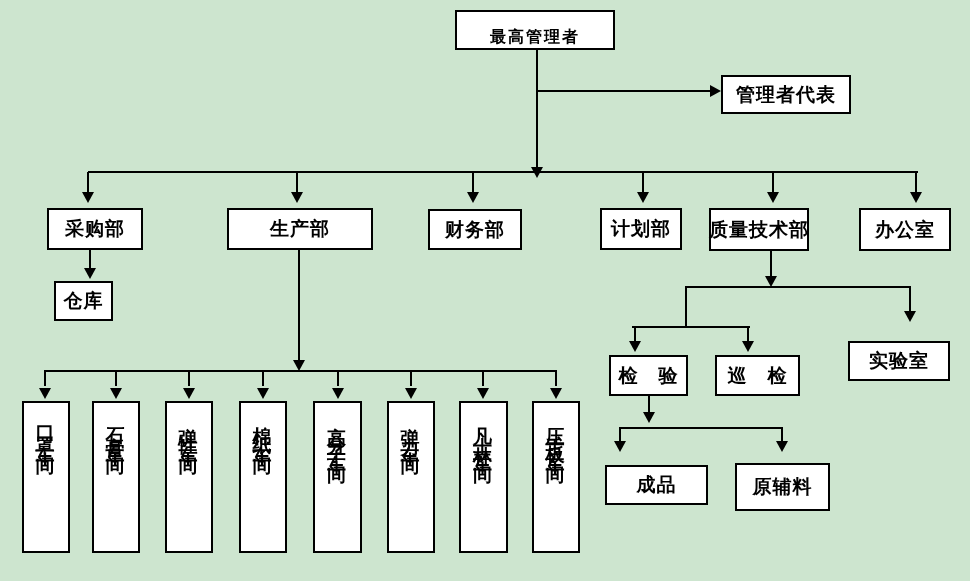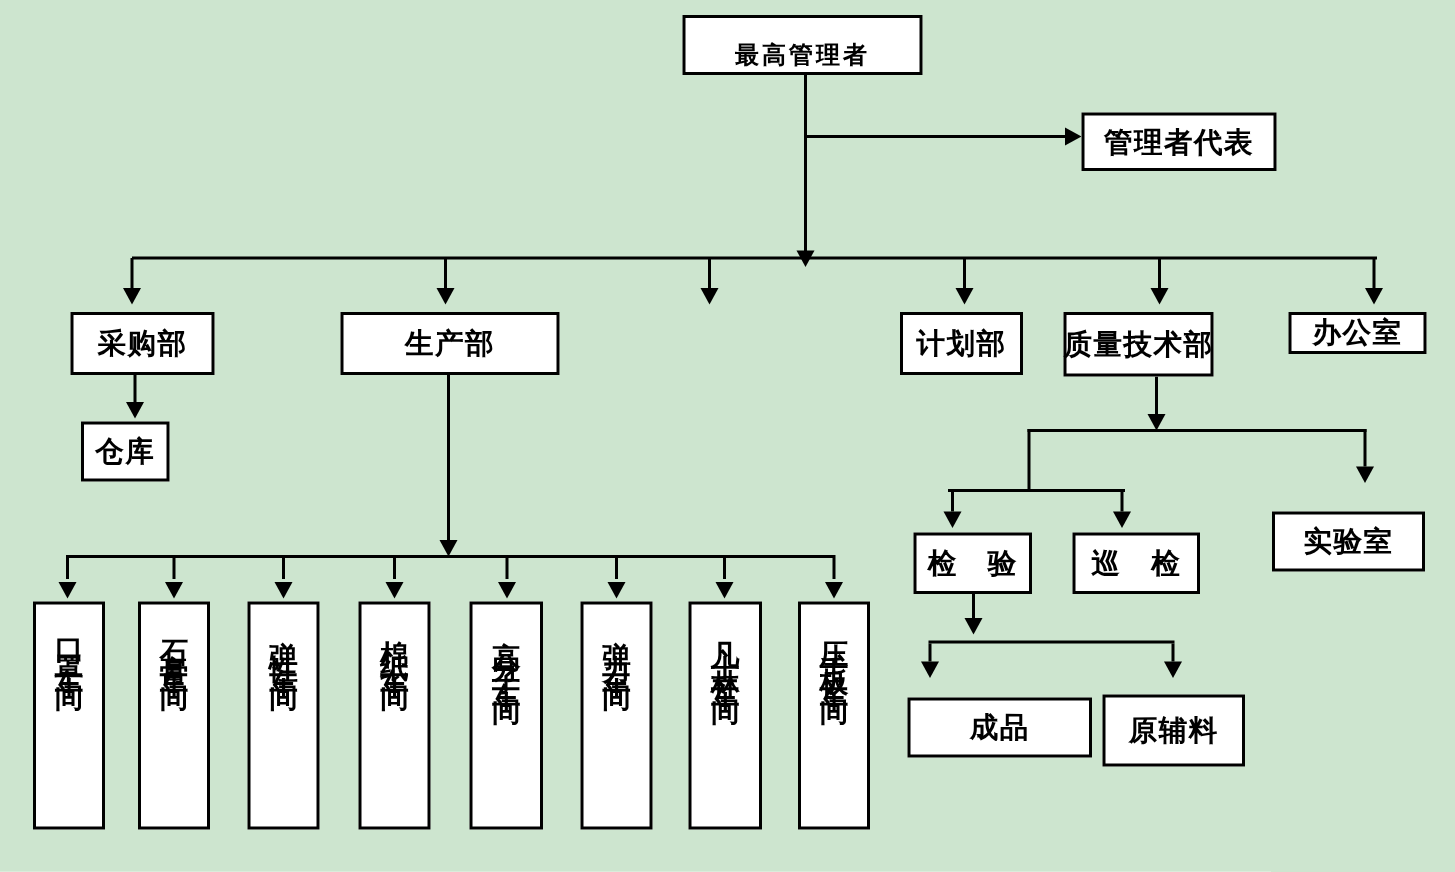--- a/index.html
+++ b/index.html
@@ -120,45 +120,48 @@
   <div class="box" style="left:721px;top:75px;width:130px;height:39px">
     <span>管理者代表</span>
   </div>
 
   <div class="box" style="left:47px;top:208px;width:96px;height:42px">
     <span>采购部</span>
   </div>
   <div class="box" style="left:227px;top:208px;width:146px;height:42px">
     <span>生产部</span>
   </div>
+  <div class="box" style="left:428px;top:209px;width:94px;height:41px">
+    <span>财务部</span>
+  </div>
   <div class="box" style="left:600px;top:208px;width:82px;height:42px">
     <span>计划部</span>
   </div>
   <div class="box" style="left:709px;top:208px;width:100px;height:43px">
     <span>质量技术部</span>
   </div>
-  <div class="box" style="left:859px;top:208px;width:92px;height:28px">
+  <div class="box" style="left:859px;top:208px;width:92px;height:43px">
     <span>办公室</span>
   </div>
 
   <div class="box" style="left:54px;top:281px;width:59px;height:40px">
     <span>仓库</span>
   </div>
 
   <div class="box" style="left:848px;top:341px;width:102px;height:40px">
     <span>实验室</span>
   </div>
   <div class="box" style="left:609px;top:355px;width:79px;height:41px">
     <span>检　验</span>
   </div>
   <div class="box" style="left:715px;top:355px;width:85px;height:41px">
     <span>巡　检</span>
   </div>
 
-  <div class="box" style="left:605px;top:465px;width:123px;height:40px">
+  <div class="box" style="left:605px;top:465px;width:103px;height:40px">
     <span>成品</span>
   </div>
   <div class="box" style="left:735px;top:463px;width:95px;height:48px">
     <span>原辅料</span>
   </div>
 
   <div class="box vbox" style="left:22px;top:401px;width:48px;height:152px">
     <span class="vtext">口罩车间</span>
   </div>
   <div class="box vbox" style="left:92px;top:401px;width:48px;height:152px">

